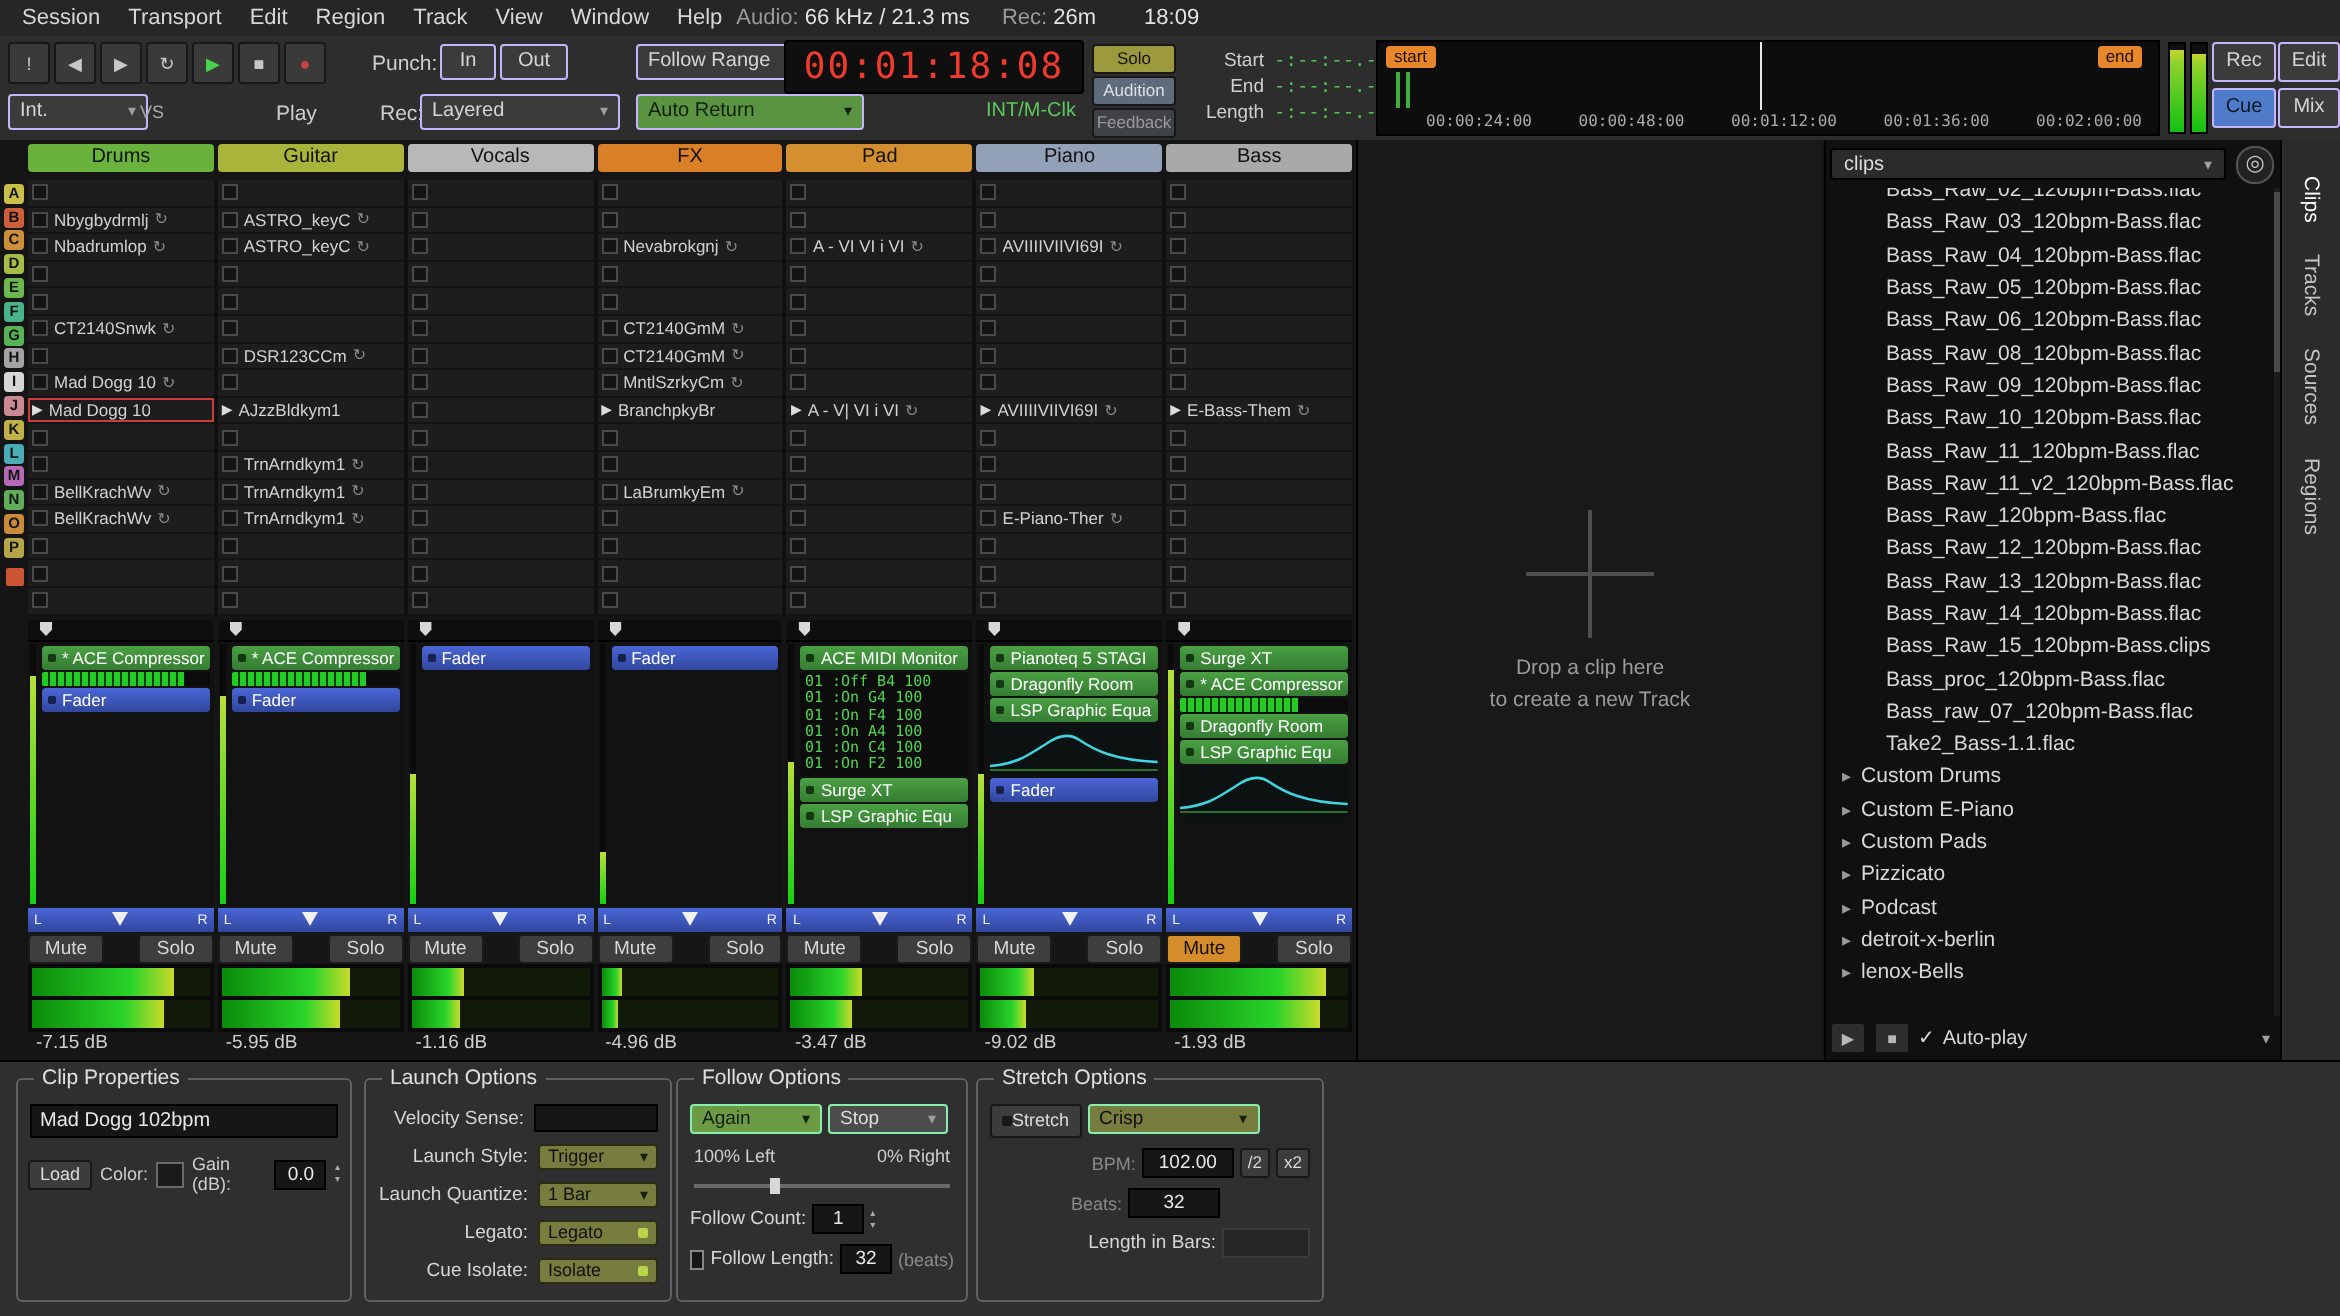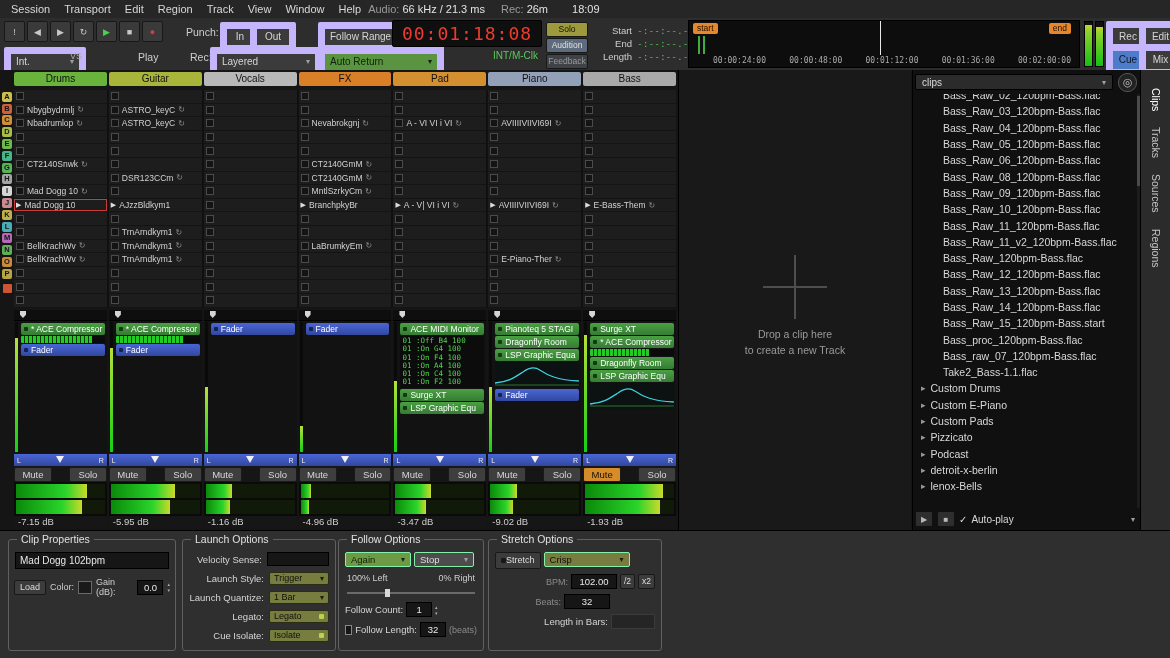--- a/index.html
+++ b/index.html
@@ -17,21 +17,21 @@
   .status-clock{color:#e2e2e2;margin-left:8px;}
 
   
   #toolbar{position:absolute;top:18px;left:0;right:0;height:52px;background:#2d2d2d;border-bottom:1px solid #000;}
   #transport-buttons{position:absolute;left:4px;top:3px;display:flex;gap:2px;}
   .tbtn{width:19px;height:19px;background:#3a3a3a;border:1px solid #181818;border-radius:2px;color:#c8c8c8;
     font-size:9px;display:flex;align-items:center;justify-content:center;}
   .tbtn.play{color:#48d44a;}
   .tbtn.record{color:#d04040;}
   .tlabel{position:absolute;font-size:10.5px;color:#cfcfcf;}
-  .tbutton{position:absolute;background:#3b3b3b;border:7px solid #c4b5fd;border-radius:2px;color:#d5d5d5;
+  .tbutton{position:absolute;background:#3b3b3b;border:1px solid #c4b5fd;border-radius:2px;color:#d5d5d5;
     font-size:10px;text-align:center;line-height:16px;height:16px;}
   .tdrop{display:flex;align-items:center;justify-content:space-between;padding:0 5px;text-align:left;}
   .arr{color:#9f9f9f;font-size:8px;}
   .darkarr{color:#15200d;}
   #punch-in{left:220px;top:4px;width:26px;}
   #punch-out{left:250px;top:4px;width:32px;}
   #follow-range{left:318px;top:4px;width:102px;}
   #main-clock{position:absolute;left:392px;top:2px;width:148px;height:25px;background:#0f0f0f;border:1px solid #000;
     border-radius:2px;color:#ee3b2e;font-family:"DejaVu Sans Mono",monospace;font-size:18px;letter-spacing:1px;
     text-align:center;line-height:25px;}
@@ -1112,21 +1112,21 @@
           <div class="fitem file">
             <span class="fname">Bass_Raw_12_120bpm-Bass.flac</span>
           </div>
           <div class="fitem file">
             <span class="fname">Bass_Raw_13_120bpm-Bass.flac</span>
           </div>
           <div class="fitem file">
             <span class="fname">Bass_Raw_14_120bpm-Bass.flac</span>
           </div>
           <div class="fitem file">
-            <span class="fname">Bass_Raw_15_120bpm-Bass.start</span>
+            <span class="fname">Bass_Raw_15_120bpm-Bass.clips</span>
           </div>
           <div class="fitem file">
             <span class="fname">Bass_proc_120bpm-Bass.flac</span>
           </div>
           <div class="fitem file">
             <span class="fname">Bass_raw_07_120bpm-Bass.flac</span>
           </div>
           <div class="fitem file">
             <span class="fname">Take2_Bass-1.1.flac</span>
           </div>

